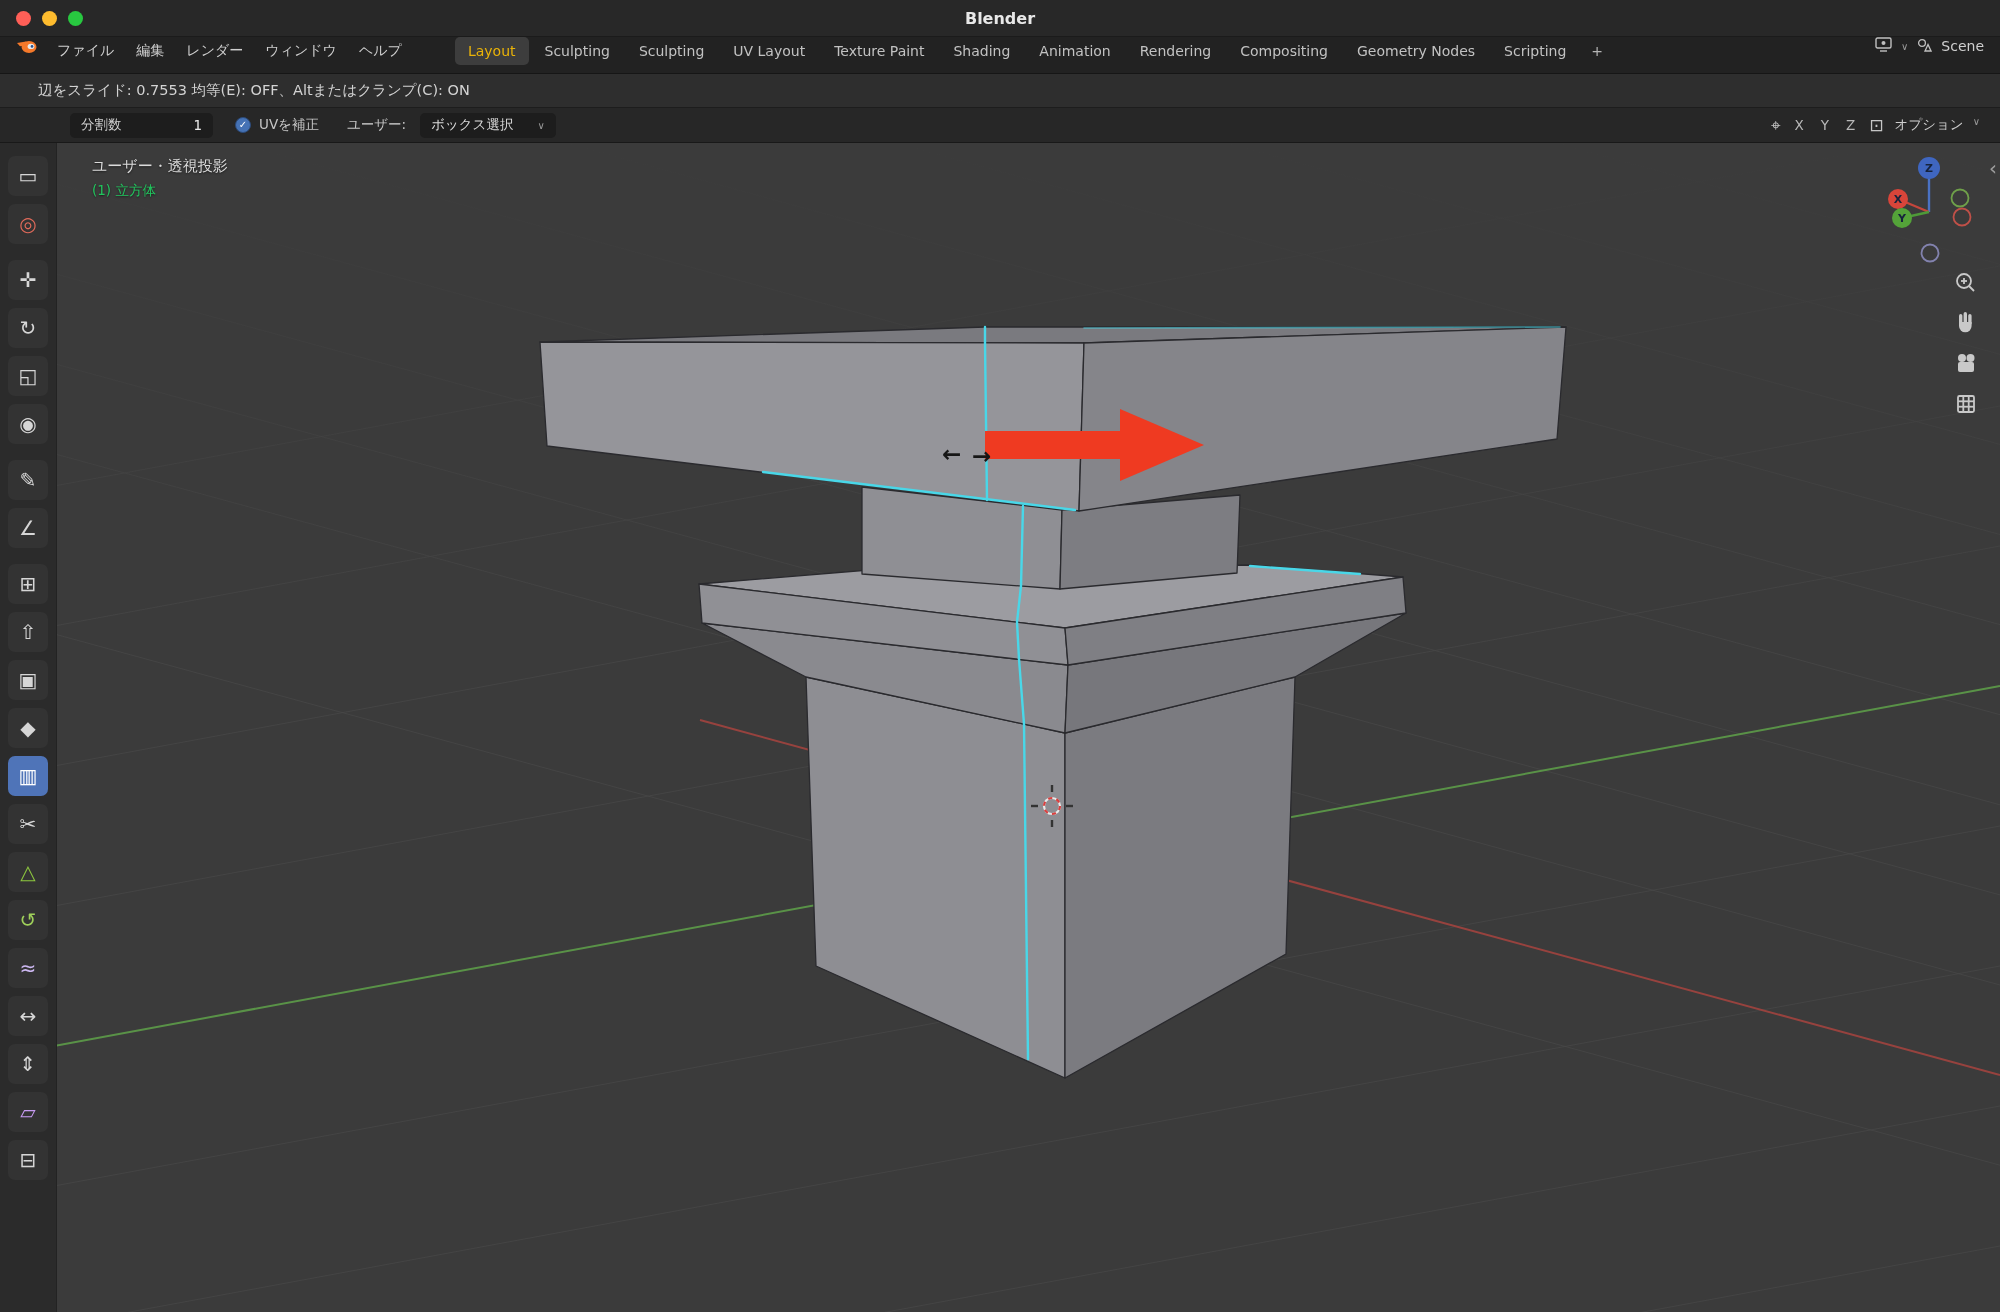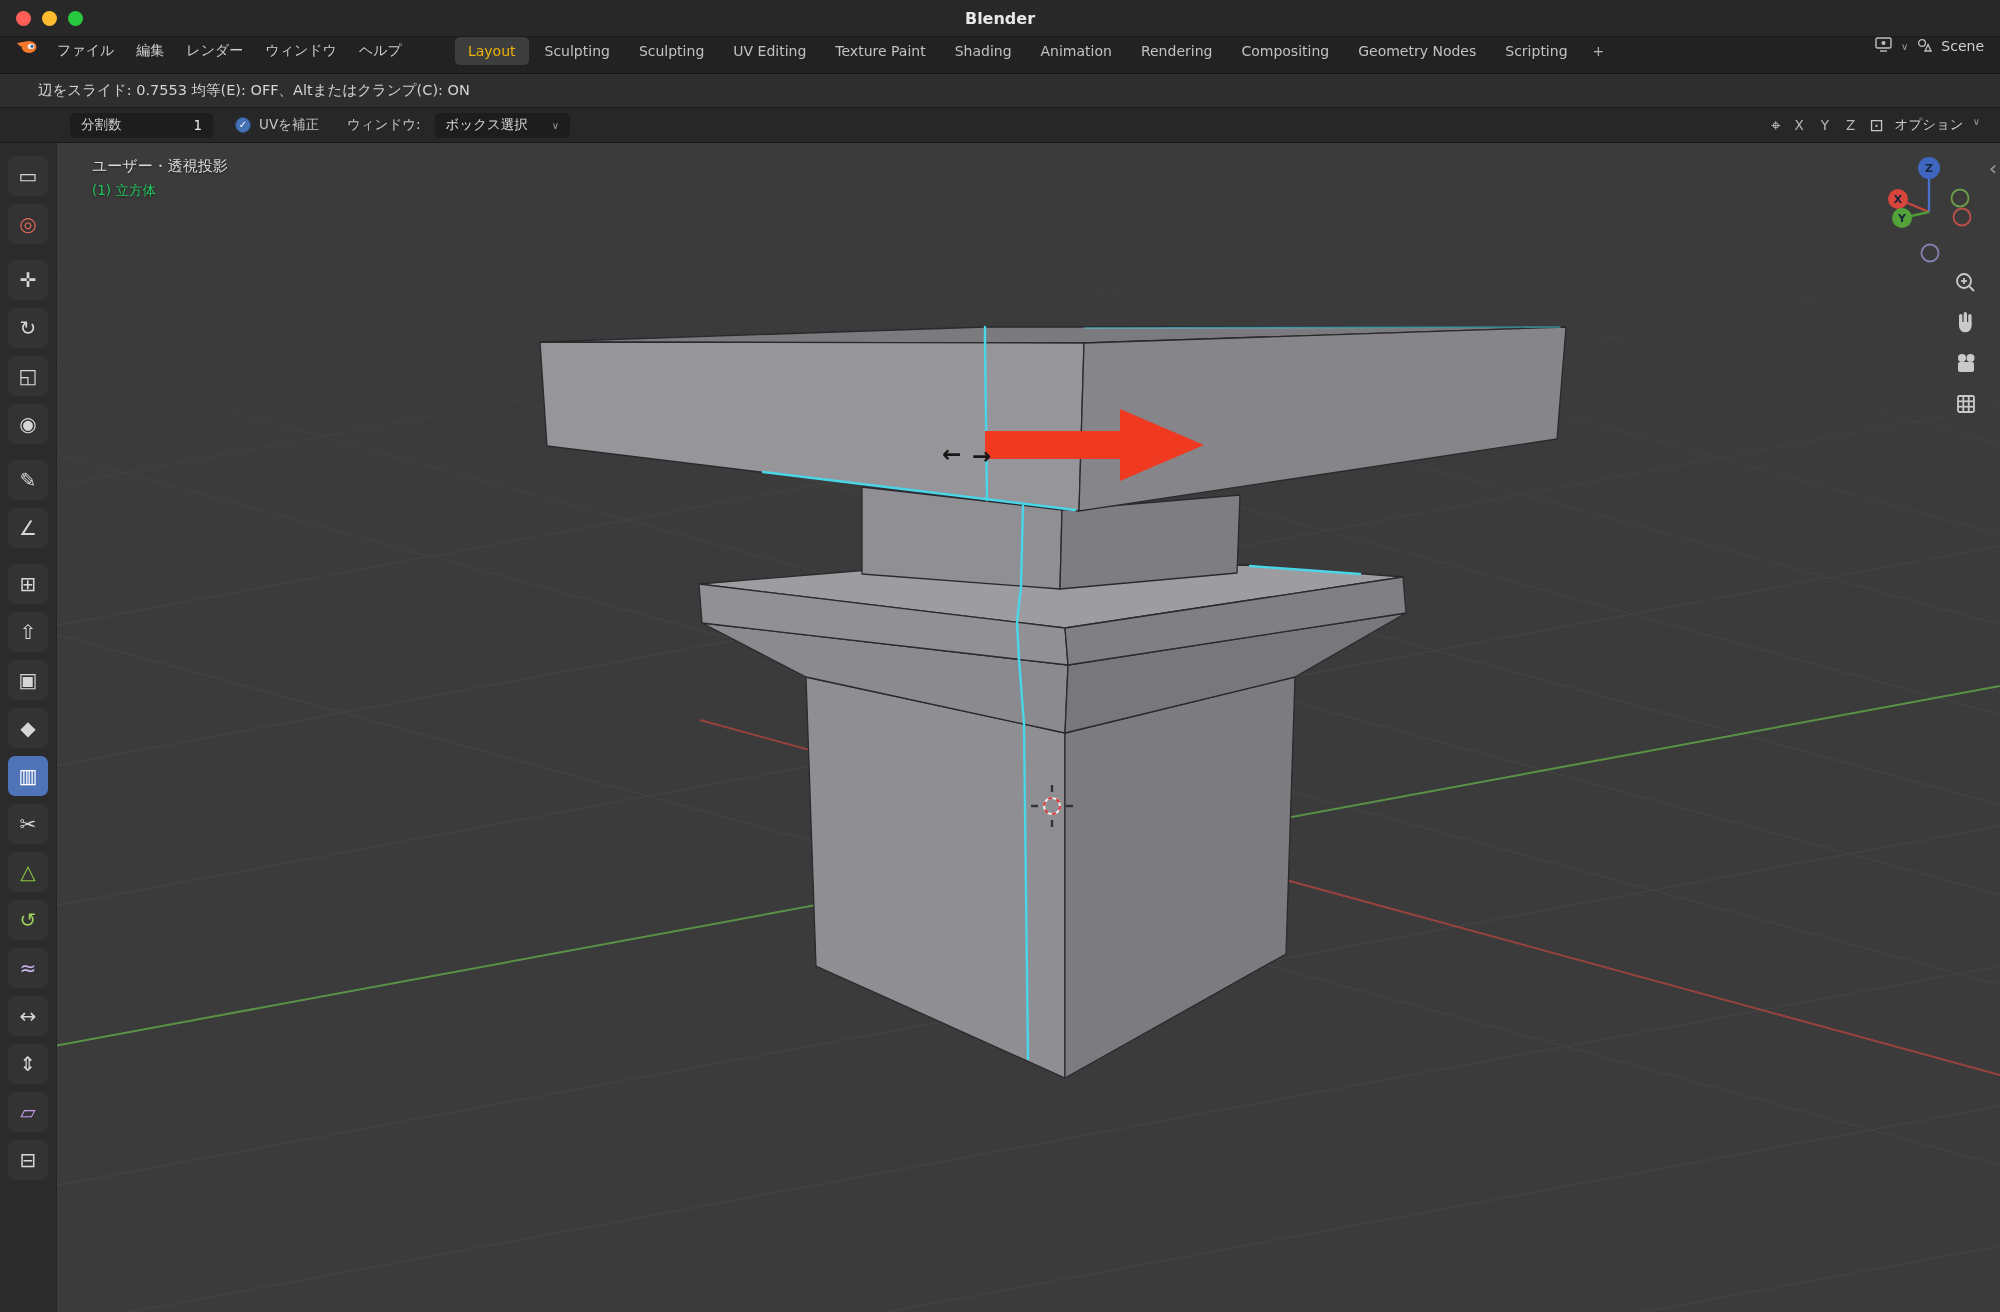--- a/index.html
+++ b/index.html
@@ -94,21 +94,21 @@
       <span class="menu-item">編集</span>
       <span class="menu-item">レンダー</span>
       <span class="menu-item">ウィンドウ</span>
       <span class="menu-item">ヘルプ</span>
     </span>
 
   <span class="tabs" id="tabs">
       <span class="tab active">Layout</span>
       <span class="tab">Sculpting</span>
       <span class="tab">Sculpting</span>
-      <span class="tab">UV Editing</span>
+      <span class="tab">UV Layout</span>
       <span class="tab">Texture Paint</span>
       <span class="tab">Shading</span>
       <span class="tab">Animation</span>
       <span class="tab">Rendering</span>
       <span class="tab">Compositing</span>
       <span class="tab">Geometry Nodes</span>
       <span class="tab">Scripting</span>
       <span class="tab add">+</span>
     </span>
 
@@ -137,21 +137,21 @@
 
 <div class="toolsettings">
   <div class="num-slider">
     <span>分割数</span>
     <span class="val">1</span>
   </div>
   <div class="chk">
     <span class="chk-box">✓</span>
     <span class="ts-label">UVを補正</span>
   </div>
-  <span class="ts-label" style="margin-left:14px">ウィンドウ:</span>
+  <span class="ts-label" style="margin-left:14px">ユーザー:</span>
   <div class="dropdown">
     <span>ボックス選択</span>
     <span class="caret">∨</span>
   </div>
 
   <div class="ts-right">
     <span class="ts-icon">⌖</span>
     <span class="axis-letter">X</span>
     <span class="axis-letter">Y</span>
     <span class="axis-letter">Z</span>

